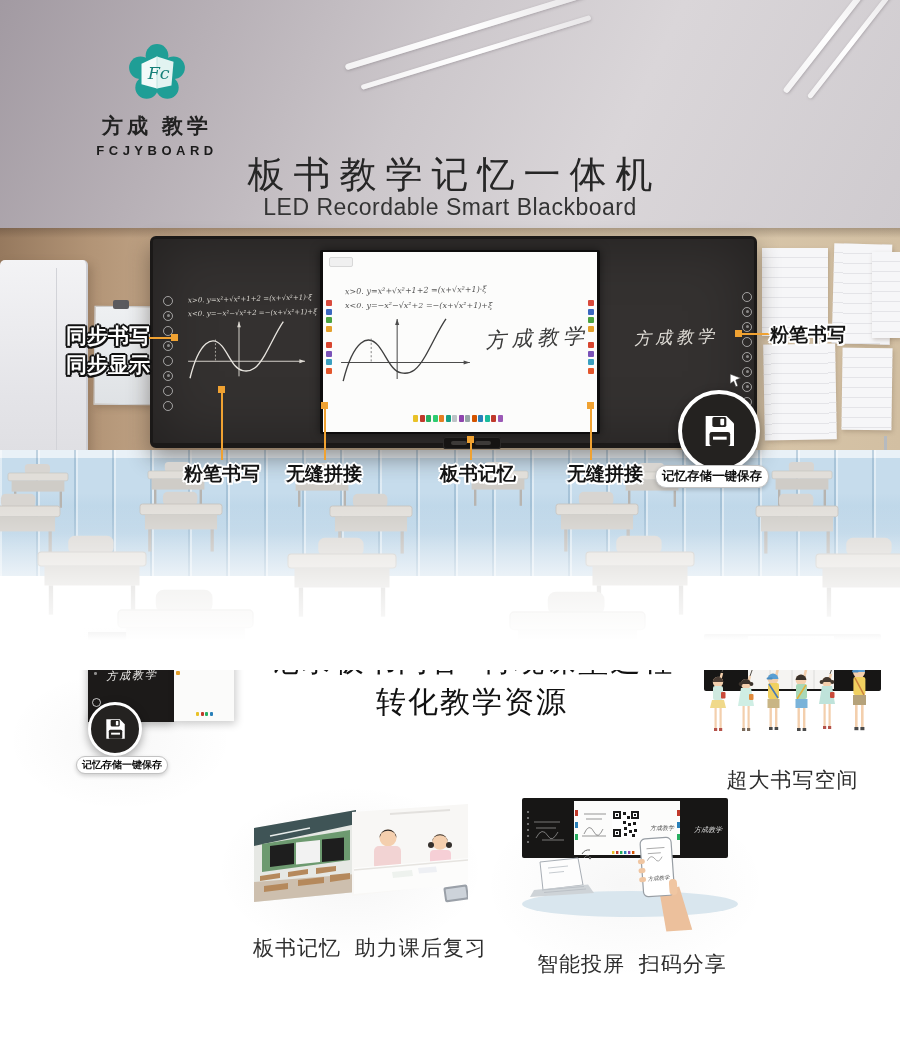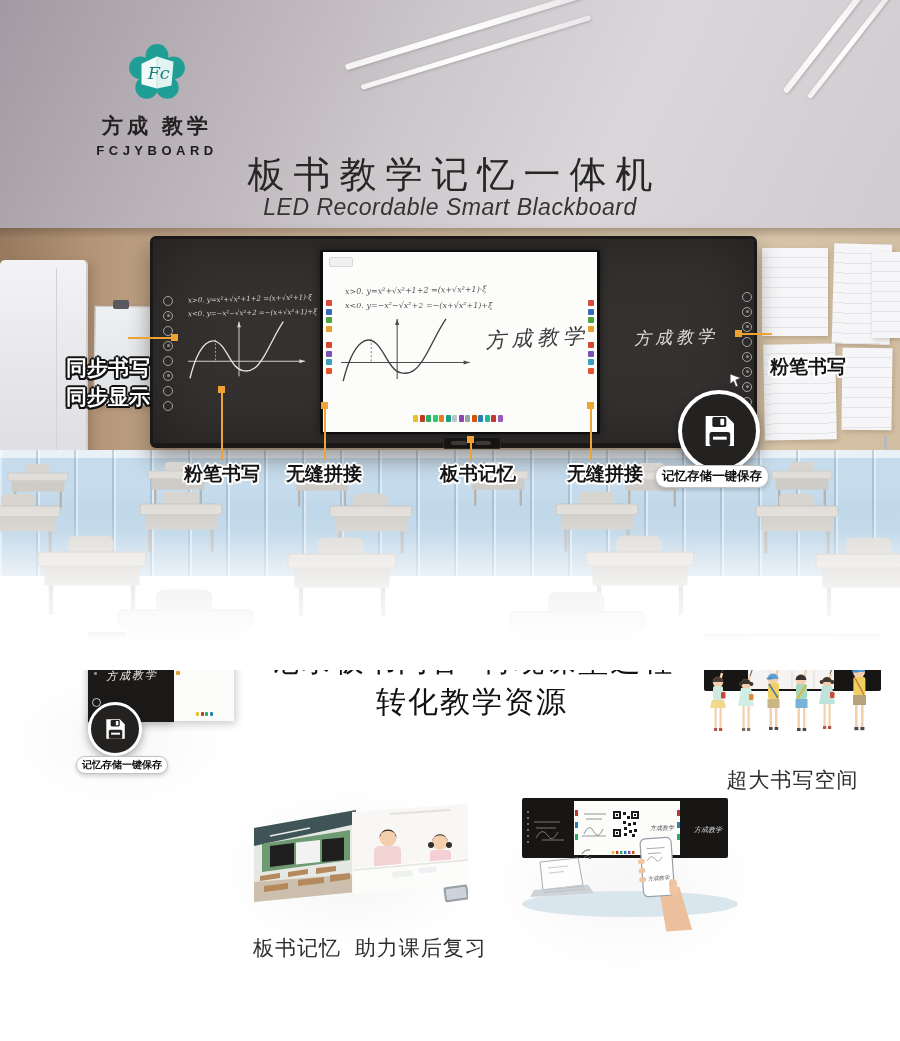--- a/index.html
+++ b/index.html
@@ -8,21 +8,21 @@
   .abs{position:absolute;}
   .pre{white-space:pre;}
 
   
   .ceiling{left:0;top:0;width:900px;height:232px;
     background:linear-gradient(115deg,#a29aa2 0%,#b7b0b6 22%,#ccc7cb 45%,#dad6d9 68%,#cfcbcf 100%);}
   .tube{position:absolute;background:linear-gradient(90deg,#f4f3f4,#ffffff,#e8e6e8);
         border-radius:4px;box-shadow:0 1px 3px rgba(90,80,90,.35);}
   .page-title{left:0;top:150px;width:900px;text-align:center;font-size:37px;color:#262626;
       letter-spacing:9px;padding-left:9px;box-sizing:border-box;font-weight:500;}
-  .page-subtitle{left:0;top:194px;width:900px;text-align:center;font-size:23px;color:#343434;letter-spacing:.5px;font-style:italic;}
+  .page-subtitle{left:0;top:194px;width:900px;text-align:center;font-size:23px;color:#343434;letter-spacing:.5px;}
   .brand{left:62px;top:42px;width:190px;text-align:center;}
   .brand-name{font-size:21px;font-weight:bold;color:#222;letter-spacing:4px;margin-top:4px;}
   .brand-en{font-size:13px;font-weight:bold;color:#1c1c1c;letter-spacing:4.5px;margin-top:3px;}
 
   
   .wall{left:0;top:228px;width:900px;height:232px;
     background:linear-gradient(90deg,#96795e 0%,#b29476 10%,#c8ac8e 22%,#d4bfa1 45%,#dbc9ad 72%,#d2bfa2 100%);}
   .wall-top-shadow{left:0;top:228px;width:900px;height:10px;background:linear-gradient(180deg,rgba(60,45,35,.28),rgba(60,45,35,0));}
   .cabinet{left:0;top:260px;width:86px;height:228px;border-radius:5px 5px 0 0;
     background:linear-gradient(180deg,#f3f3f5,#e4e4e8 60%,#dcdce0);border-right:2px solid #cdced4;
@@ -65,21 +65,21 @@
   .toolcirc{width:8px;height:8px;border-radius:50%;border:1px solid rgba(255,255,255,.55);}
   .toolcirc i{display:block;width:3px;height:3px;margin:2px auto;background:rgba(255,255,255,.45);border-radius:50%;}
 
   
   .olw{color:#141414;font-weight:bold;
     text-shadow:-2px 0 #fff,2px 0 #fff,0 -2px #fff,0 2px #fff,-1.5px -1.5px #fff,1.5px -1.5px #fff,-1.5px 1.5px #fff,1.5px 1.5px #fff;}
   .olb{color:#ffffff;font-weight:bold;
     text-shadow:-2px 0 #111,2px 0 #111,0 -2px #111,0 2px #111,-1.5px -1.5px #111,1.5px -1.5px #111,-1.5px 1.5px #111,1.5px 1.5px #111;}
   .conn{background:#f0a232;}
   .marker{width:7px;height:7px;background:#f0a232;}
-  .callout{font-size:21px;line-height:29px;margin-top:32px;}
+  .callout{font-size:21px;line-height:29px;}
   .blabel{font-size:19px;z-index:22;}
 
   .save-circle{border-radius:50%;background:#242220;border:4px solid #ffffff;
     box-shadow:0 3px 10px rgba(0,0,0,.35);display:flex;align-items:center;justify-content:center;z-index:26;}
   .pill{background:#ffffff;border:1px solid #c2c2c2;border-radius:11px;color:#111;
     display:flex;align-items:center;justify-content:center;box-shadow:0 2px 4px rgba(0,0,0,.18);z-index:26;font-weight:bold;}
 
   
   .soft-blobs{left:0;top:620px;width:900px;height:421px;pointer-events:none;
     background:
@@ -606,14 +606,15 @@
       <g stroke="#8a8a8a" stroke-width=".7" fill="none">
           <path d="M136 56 h18 M137 61 h13 M136 68 q4 -7 8 -1 q3 5 7 -2"></path>
         </g>
       <text x="135" y="88" font-size="5.5" font-style="italic" font-family="DejaVu Serif, serif" fill="#555">方成教学</text>
       <rect x="126.5" y="66" width="7" height="5" rx="2.4" fill="#f0c6a2"></rect>
       <rect x="126.5" y="75" width="7" height="5" rx="2.4" fill="#f0c6a2"></rect>
       <rect x="126.5" y="84" width="7" height="5" rx="2.4" fill="#f0c6a2"></rect>
       <rect x="156" y="88" width="8" height="16" rx="4" fill="#f0c6a2"></rect>
     </g>
   </svg>
+  <div class="abs caption pre" style="left:537px;top:950px;">智能投屏  扫码分享</div>
 
 </div>
 
 </body></html>

